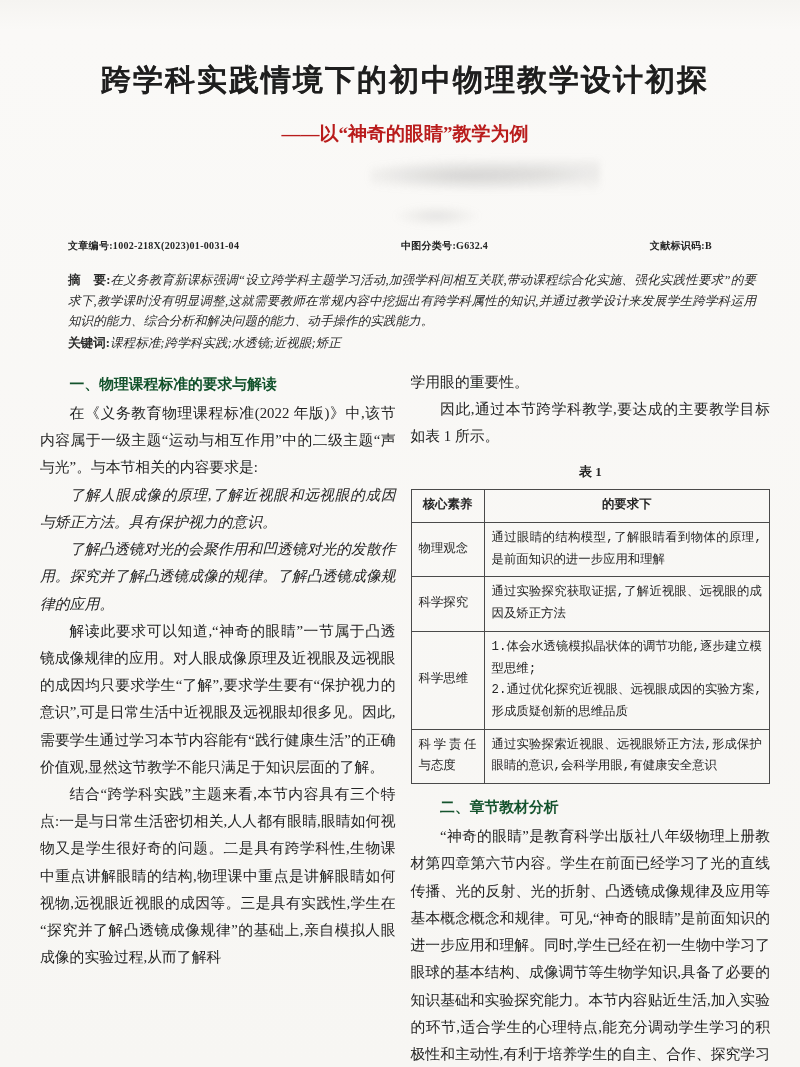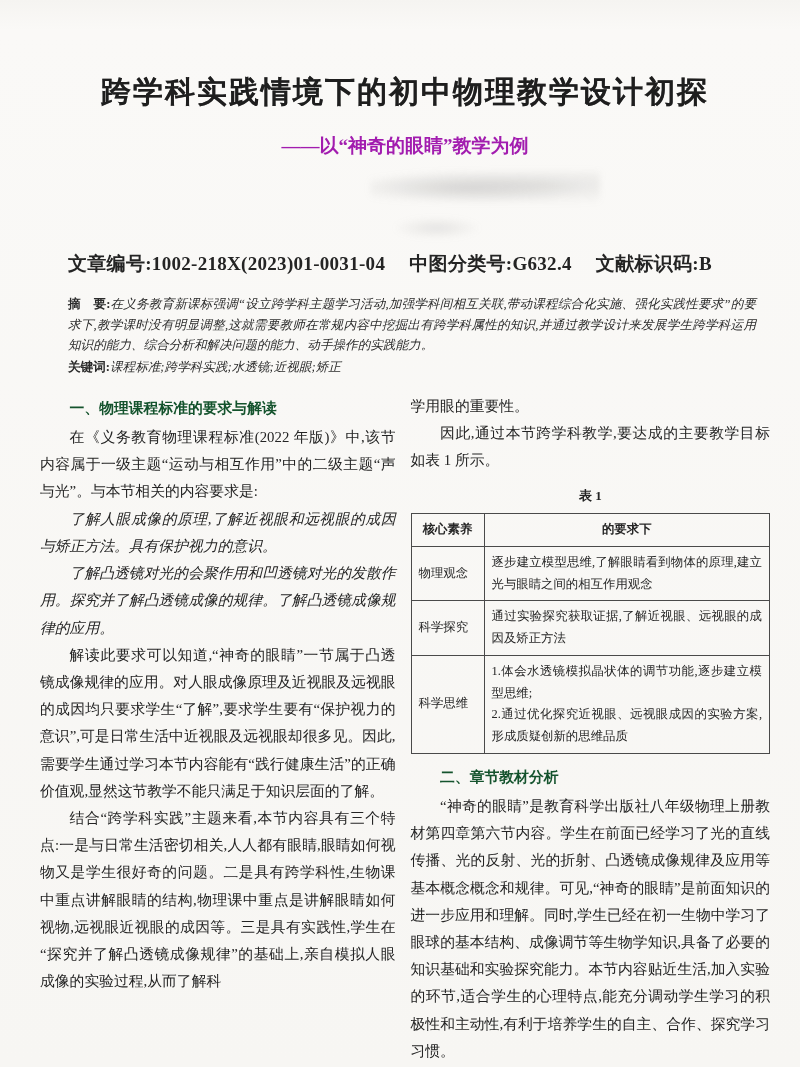--- a/index.html
+++ b/index.html
@@ -9,57 +9,57 @@
     background: linear-gradient(180deg, #f5f4f1 0%, #faf9f7 30px, #f7f6f3 100%);
     font-family: "Liberation Serif", "DejaVu Serif", serif;
     color: #242424;
     overflow: hidden;
     -webkit-font-smoothing: antialiased;
   }
   .page {
     box-sizing: border-box;
     width: 800px;
     height: 1067px;
-    padding: 52px 30px 20px 40px;
+    padding: 40px 30px 20px 40px;
     position: relative;
   }
   .title {
     text-align: center;
     font-size: 30px;
     font-weight: bold;
     letter-spacing: 2px;
     color: #1e1e1e;
     text-shadow: 0 0 0.5px rgba(0,0,0,0.55);
   }
   .subtitle {
     text-align: center;
     font-size: 19px;
     font-weight: 600;
     margin-top: 13px;
-    color: #a21caf;
+    color: #b91c1c;
   }
   .author-area {
     position: relative;
     height: 92px;
   }
   .smudge { position: absolute; filter: blur(3px); }
   .smudge-1 {
     left: 330px; top: 12px; width: 230px; height: 34px;
     background: radial-gradient(ellipse at 40% 50%, rgba(125,125,125,0.22), rgba(125,125,125,0) 65%),
                 radial-gradient(ellipse at 75% 40%, rgba(130,130,130,0.16), rgba(130,130,130,0) 70%);
   }
   .smudge-2 {
     left: 352px; top: 58px; width: 90px; height: 22px;
     background: radial-gradient(ellipse at 50% 50%, rgba(130,130,130,0.17), rgba(130,130,130,0) 70%);
   }
   .meta-row {
     display: flex;
     justify-content: space-between;
     padding: 0 58px 0 28px;
-    font-size: 19px;
+    font-size: 10px;
     font-weight: bold;
     letter-spacing: 0.3px;
     white-space: nowrap;
   }
   .meta-row .val { font-weight: bold; font-family: "Liberation Serif", "DejaVu Serif", serif; }
   .abstract {
     margin-top: 17px;
     padding: 0 14px 0 28px;
     font-size: 12.6px;
     line-height: 1.62;
@@ -94,20 +94,21 @@
     font-size: 13px;
     margin: 10px 0 5px 0;
   }
   table.goals {
     width: 100%;
     border-collapse: collapse;
     font-size: 12.4px;
     line-height: 1.75;
     margin: 0 0 10px 0;
     color: #262626;
+    font-family: Liberation Mono, monospace;
   }
   table.goals th, table.goals td {
     border: 1.2px solid #4a4a4a;
     padding: 5px 7px;
     text-align: justify;
     vertical-align: middle;
   }
   table.goals th { font-weight: bold; text-align: center; }
   td.competency {
     width: 58px;
@@ -164,31 +165,35 @@
       <table class="goals">
         <thead>
           <tr>
             <th>核心素养</th>
             <th>的要求下</th>
           </tr>
         </thead>
         <tbody>
           <tr>
             <td class="competency">物理观念</td>
-            <td>逐步建立模型思维,了解眼睛看到物体的原理,建立光与眼睛之间的相互作用观念</td>
+            <td>通过眼睛的结构模型,了解眼睛看到物体的原理,是前面知识的进一步应用和理解</td>
           </tr>
           <tr>
             <td class="competency">科学探究</td>
             <td>通过实验探究获取证据,了解近视眼、远视眼的成因及矫正方法</td>
           </tr>
           <tr>
             <td class="competency">科学思维</td>
             <td class="goal-multi">1.体会水透镜模拟晶状体的调节功能,逐步建立模型思维;
 2.通过优化探究近视眼、远视眼成因的实验方案,形成质疑创新的思维品质</td>
           </tr>
+          <tr>
+            <td class="competency">科学责任与态度</td>
+            <td>通过实验探索近视眼、远视眼矫正方法,形成保护眼睛的意识,会科学用眼,有健康安全意识</td>
+          </tr>
         </tbody>
       </table>
 
       <h3>二、章节教材分析</h3>
       <p>“神奇的眼睛”是教育科学出版社八年级物理上册教材第四章第六节内容。学生在前面已经学习了光的直线传播、光的反射、光的折射、凸透镜成像规律及应用等基本概念概念和规律。可见,“神奇的眼睛”是前面知识的进一步应用和理解。同时,学生已经在初一生物中学习了眼球的基本结构、成像调节等生物学知识,具备了必要的知识基础和实验探究能力。本节内容贴近生活,加入实验的环节,适合学生的心理特点,能充分调动学生学习的积极性和主动性,有利于培养学生的自主、合作、探究学习习惯。</p>
 
     </div>
 
   </div>
 </div>

